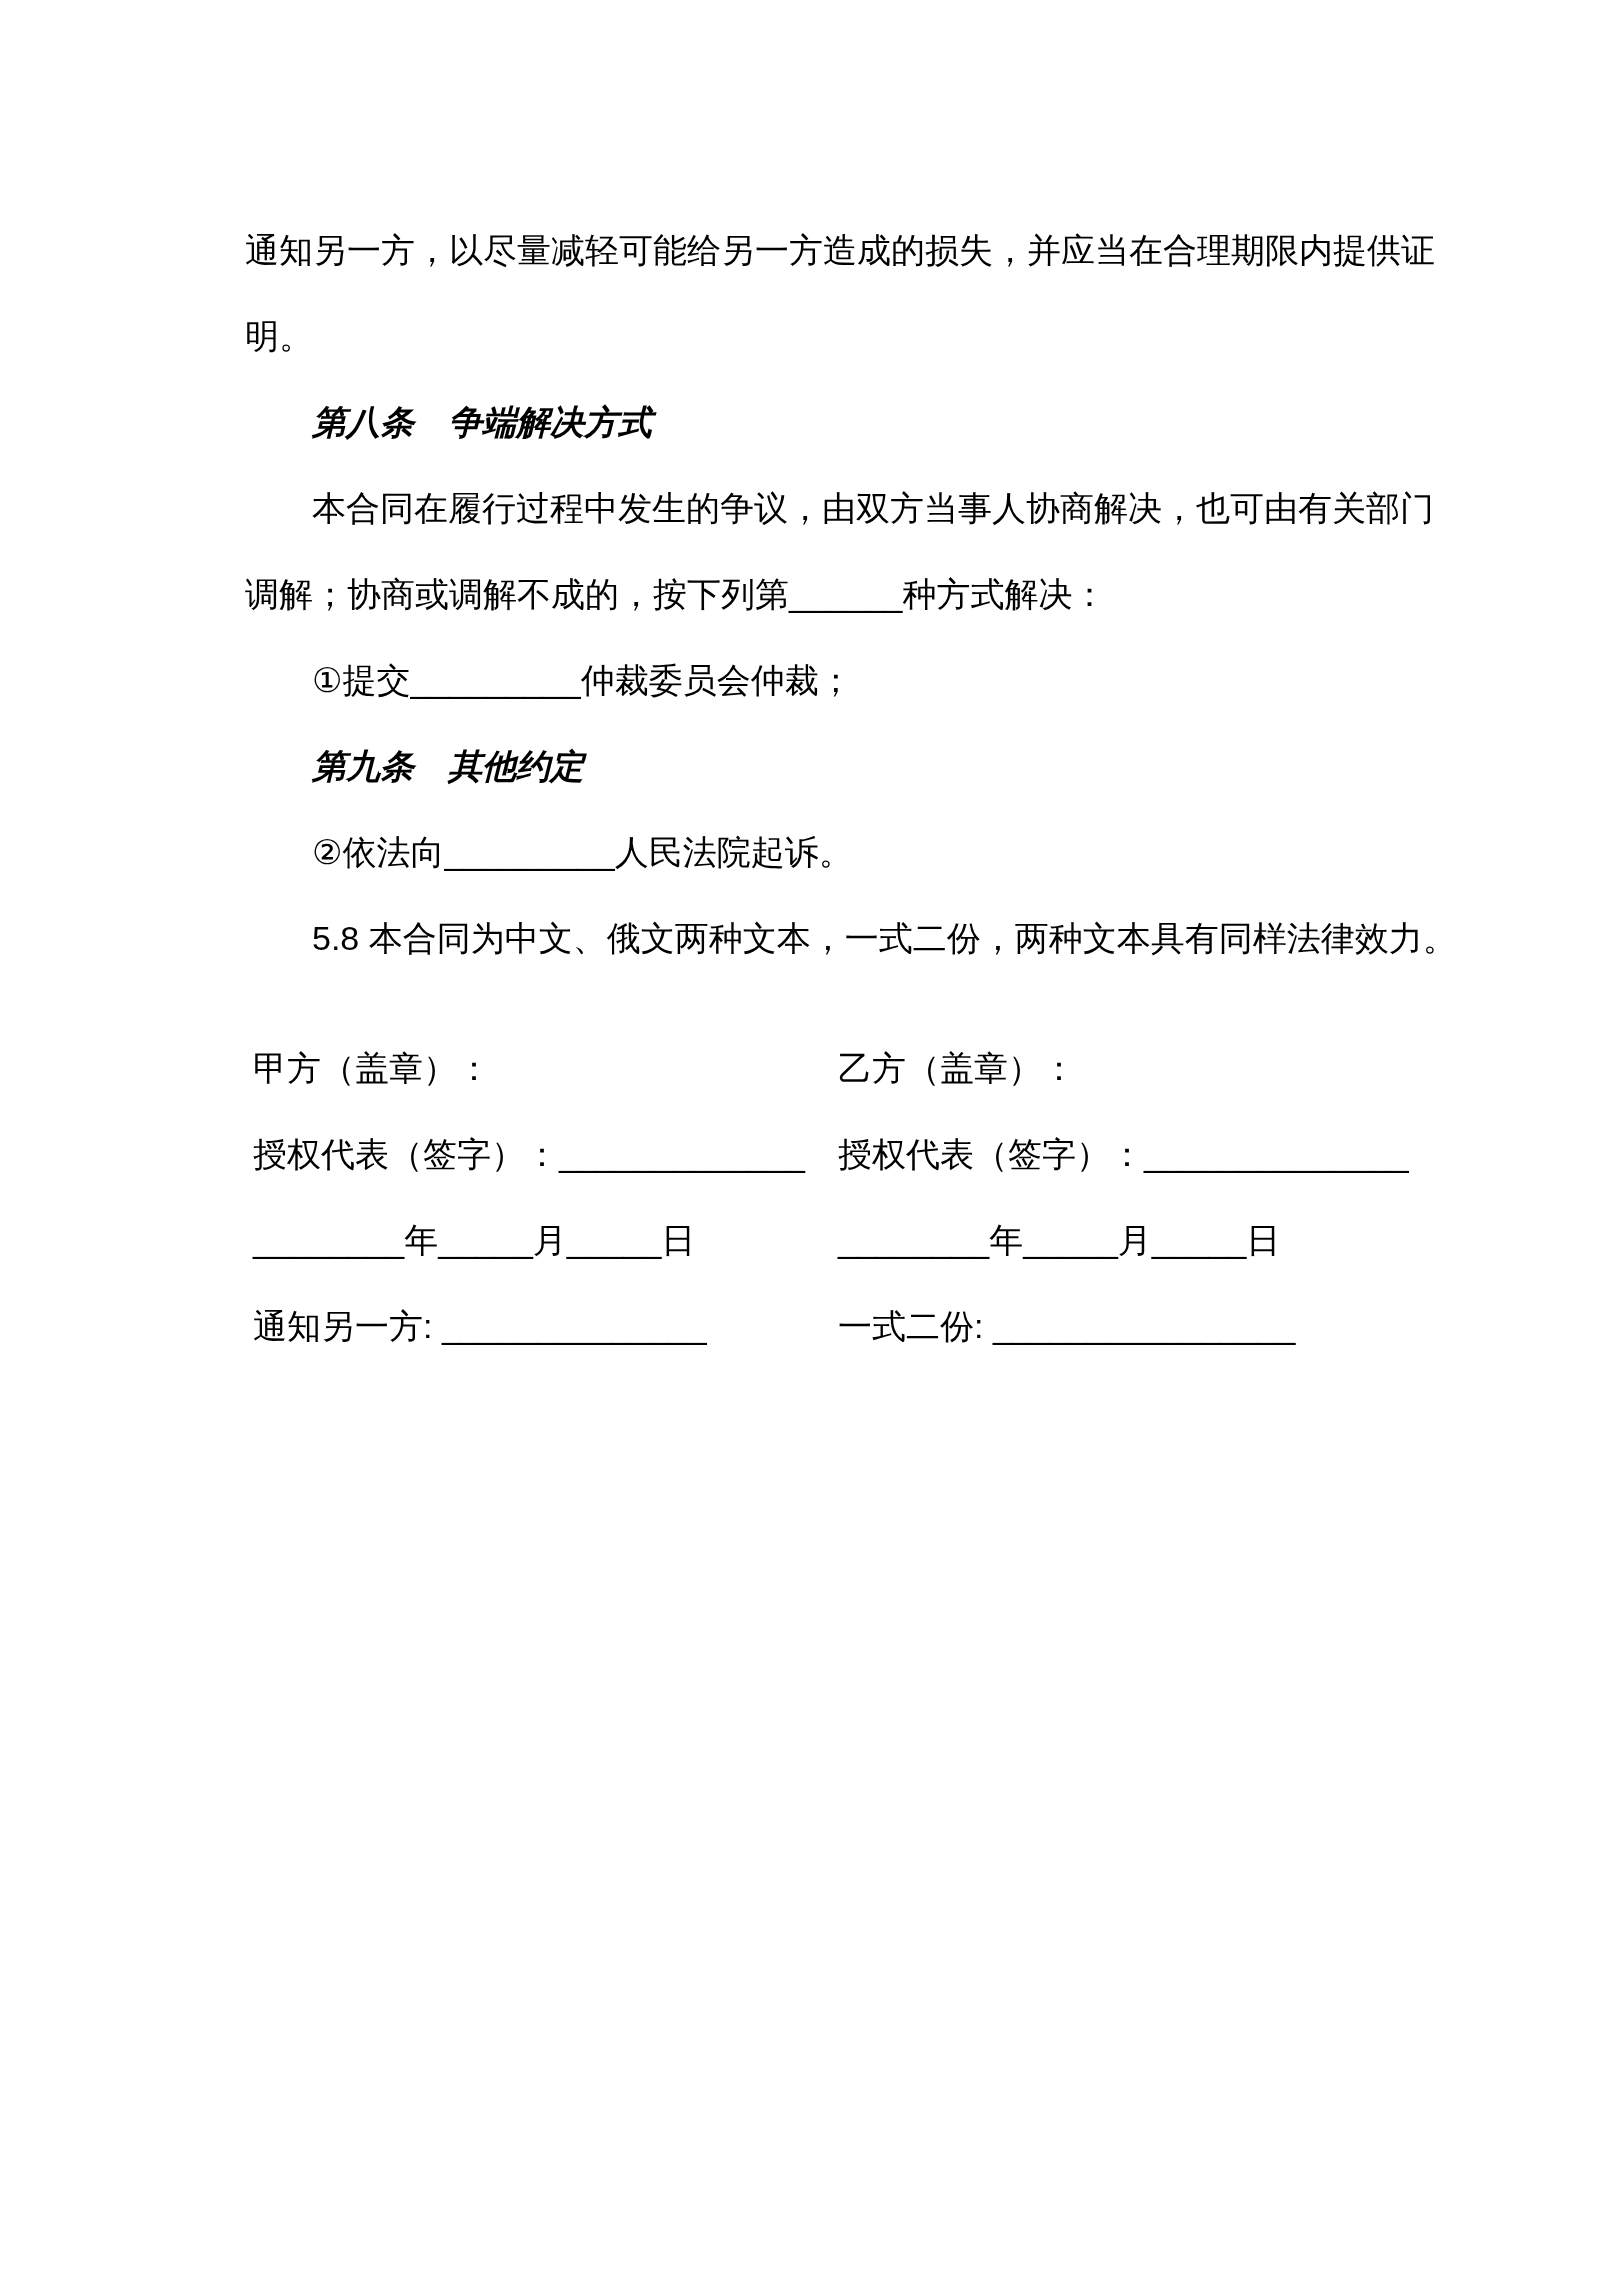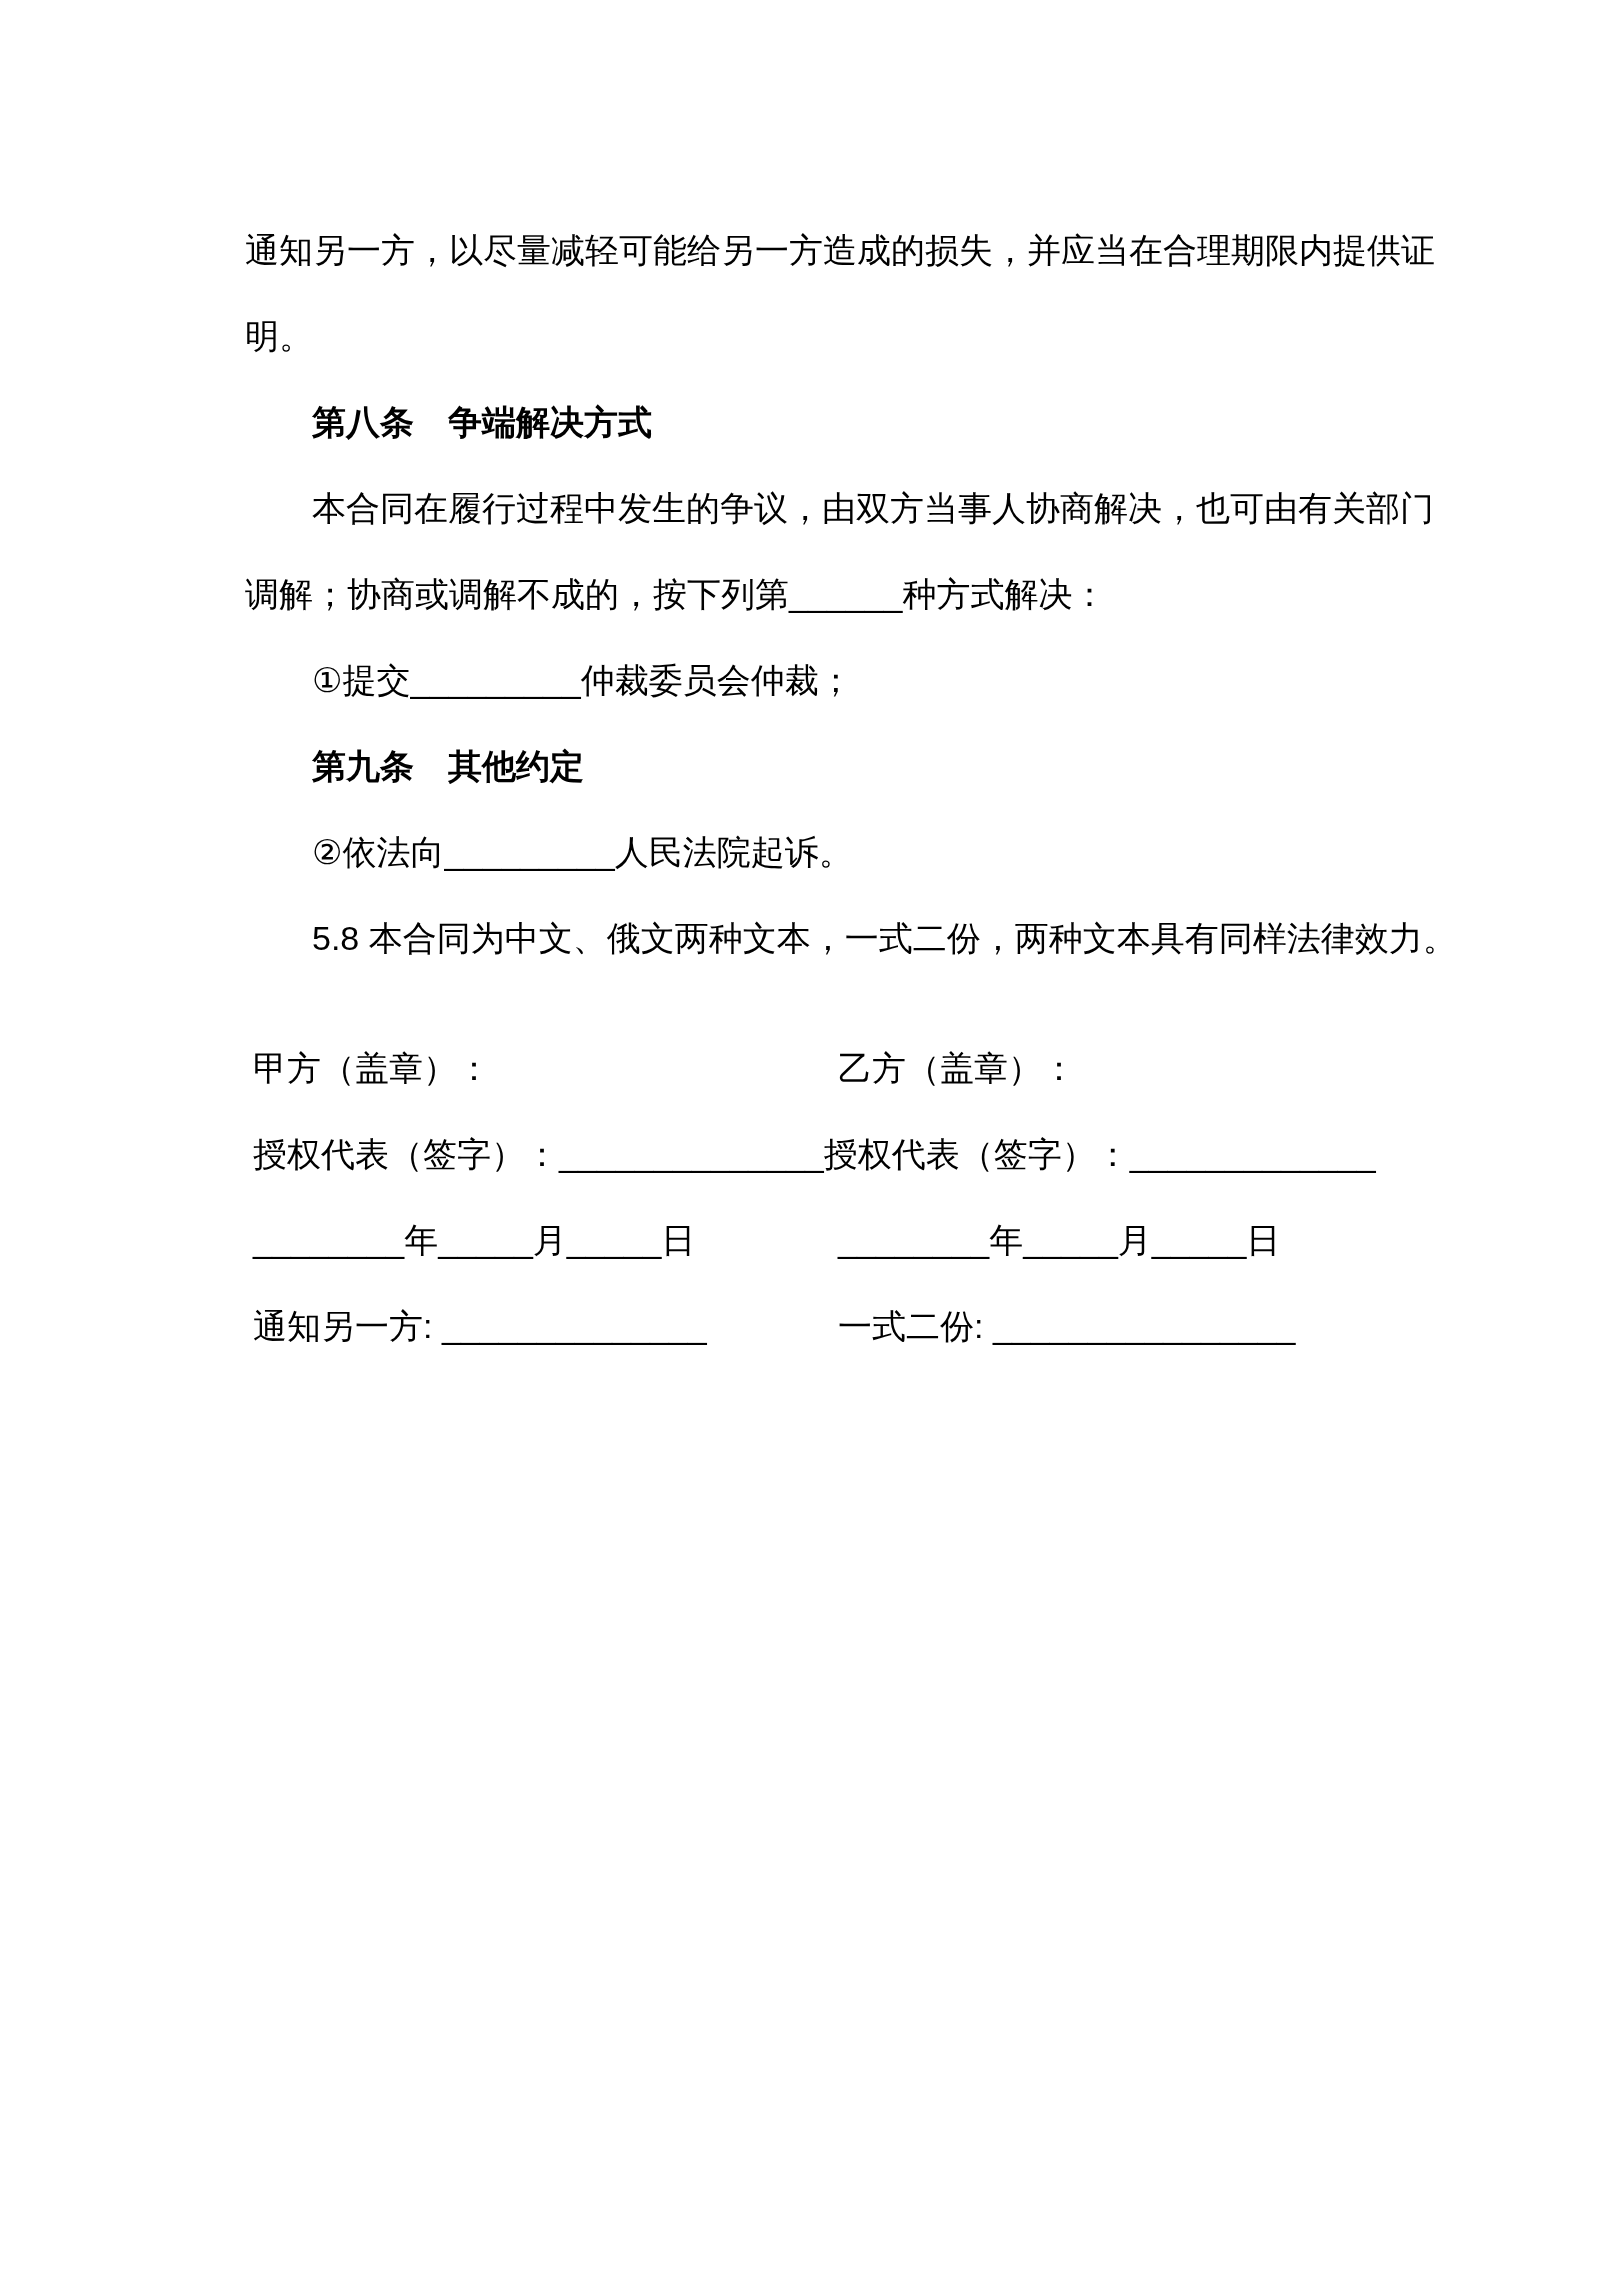--- a/index.html
+++ b/index.html
@@ -19,21 +19,21 @@
     width: 1136px;
     font-size: 34px;
     line-height: 86px;
   }
   .ln {
     margin: 0;
     padding: 0;
     white-space: nowrap;
   }
   .indent { padding-left: 67px; }
-  .bold { font-weight: 700; }
+  .bold { font-weight: 700; font-style: italic; }
   .sig { margin-top: 44px; margin-left: 8px; }
   .sig-row { display: flex; }
   .sig-cell-a { flex: 0 0 585px; white-space: nowrap; }
   .sig-cell-b { flex: 1; white-space: nowrap; }
 </style>
 </head>
 <body>
 
 <div class="page">
   <div class="doc">
@@ -57,22 +57,22 @@
     <p class="ln indent">5.8 本合同为中文、俄文两种文本，一式二份，两种文本具有同样法律效力。</p>
 
     <div class="sig">
 
       <div class="sig-row">
         <p class="ln sig-cell-a">甲方（盖章）：</p>
         <p class="ln sig-cell-b">乙方（盖章）：</p>
       </div>
 
       <div class="sig-row">
+        <p class="ln sig-cell-a">授权代表（签字）：_____________</p>
         <p class="ln sig-cell-b">授权代表（签字）：______________</p>
-        <p class="ln sig-cell-a">授权代表（签字）：_____________</p>
       </div>
 
       <div class="sig-row">
         <p class="ln sig-cell-a">________年_____月_____日</p>
         <p class="ln sig-cell-b">________年_____月_____日</p>
       </div>
 
       <div class="sig-row">
         <p class="ln sig-cell-a">通知另一方: ______________</p>
         <p class="ln sig-cell-b">一式二份: ________________</p>

